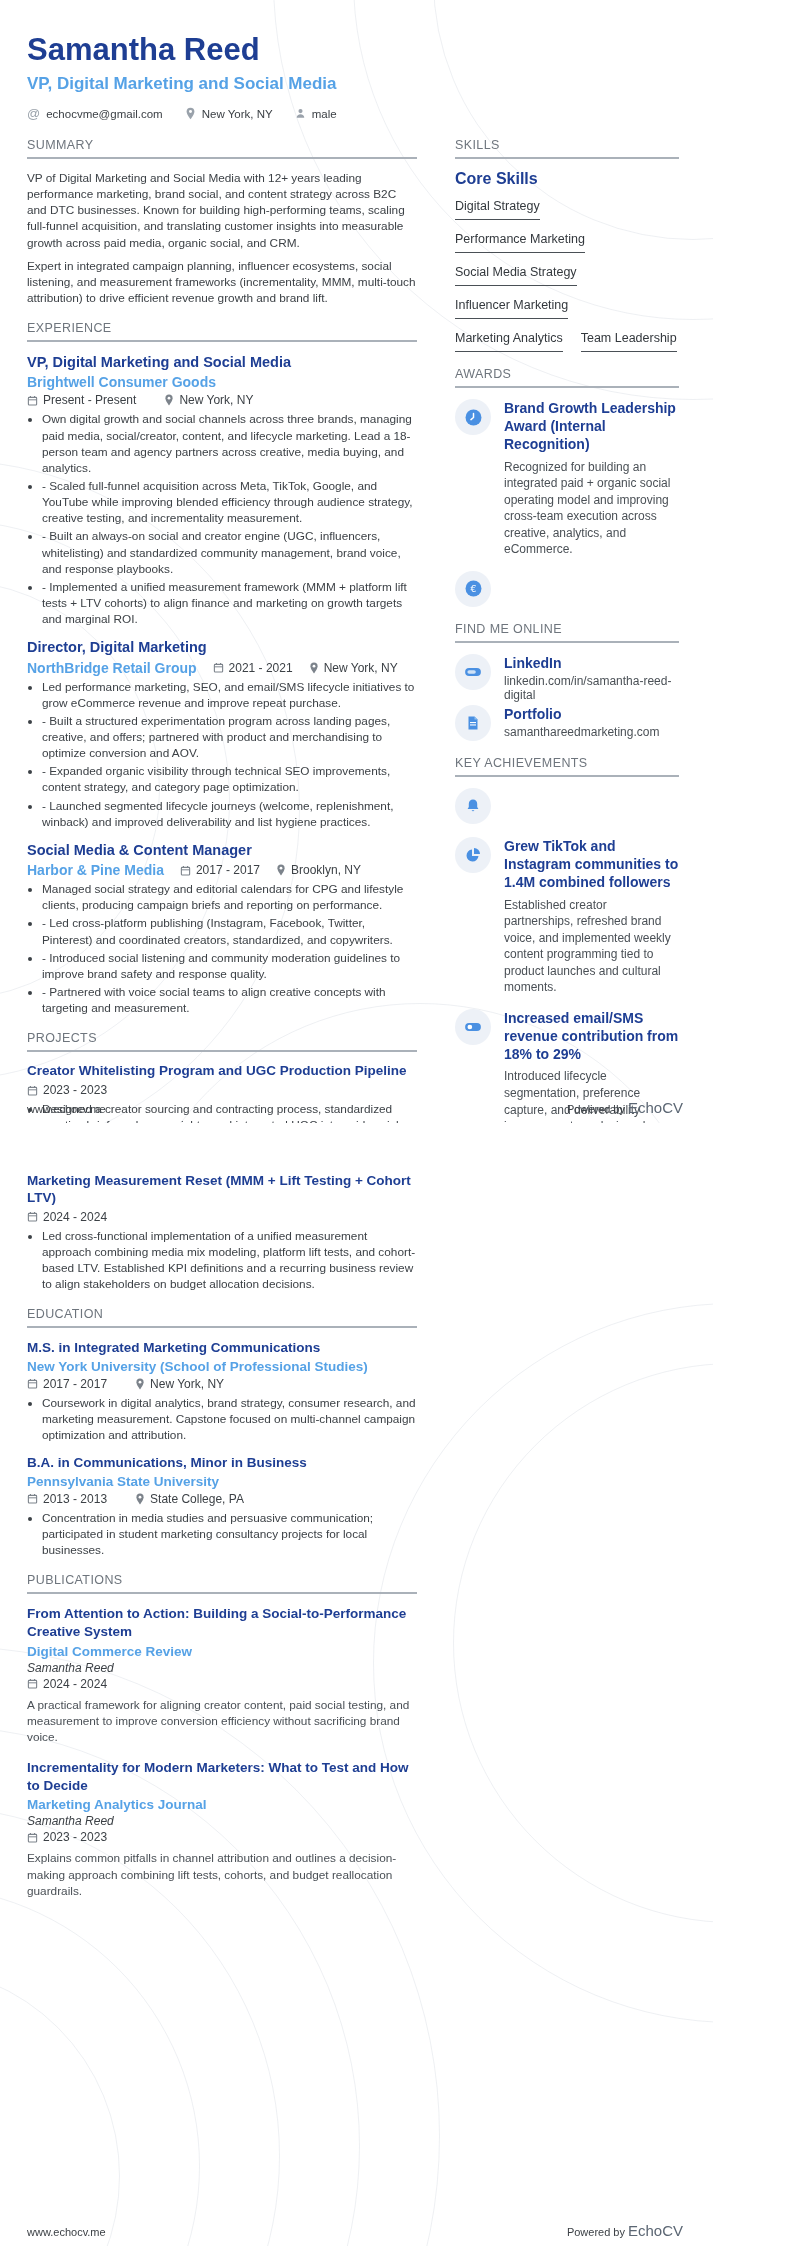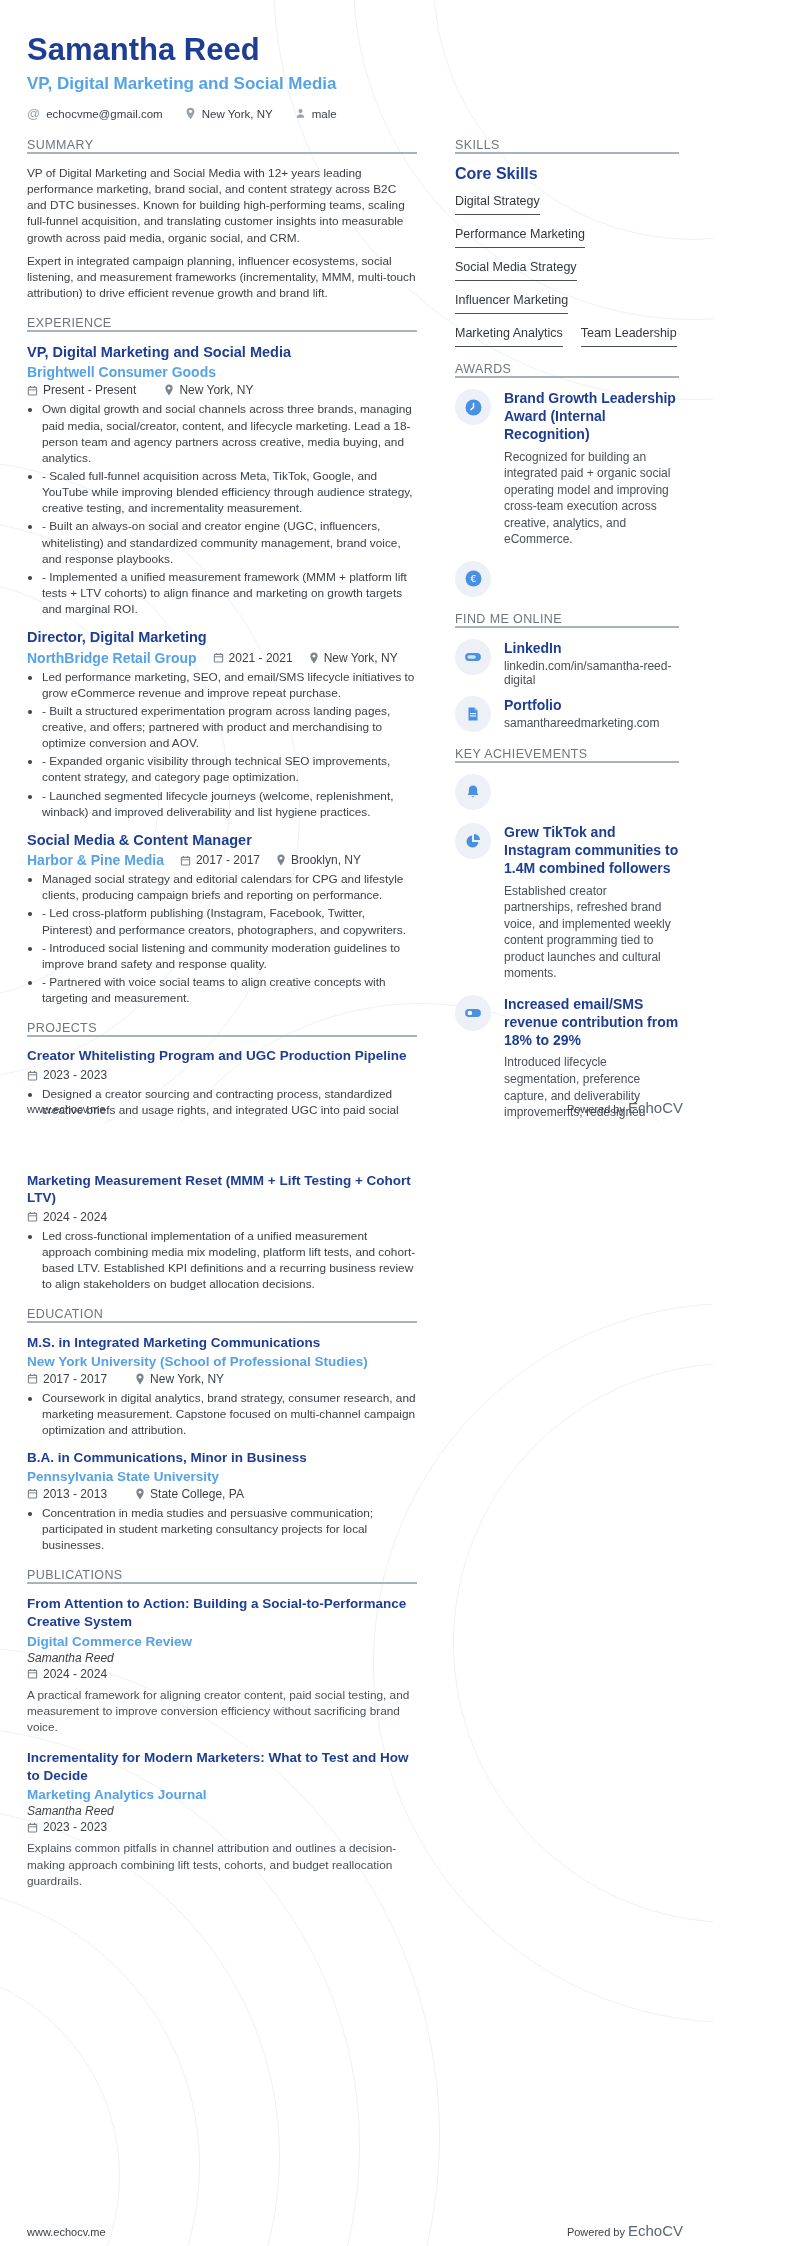--- a/index.html
+++ b/index.html
@@ -21,21 +21,21 @@
   .name { font-size: 31px; font-weight: 700; color: #1e3e93; margin: 2px 0 6px; }
   .subtitle { font-size: 17px; font-weight: 700; color: #56a2e6; margin: 0 0 13px; }
   .contact-row { display: flex; gap: 22px; align-items: center; font-size: 11.5px; color: #3c4146; margin-bottom: 18px; }
   .contact-item { display: flex; gap: 6px; align-items: center; }
   .at-glyph { color: #9aa2ab; font-size: 13px; line-height: 1; }
 
   
   .section { margin-bottom: 15px; }
   .section-heading {
     font-size: 12.5px; font-weight: 400; color: #6e757d; letter-spacing: 0.4px;
-    border-bottom: 2px solid #aab1b9; margin-bottom: 11px;
+    padding-bottom: 5px; border-bottom: 2px solid #aab1b9; margin-bottom: 11px;
   }
   .para { font-size: 11.8px; line-height: 1.37; margin: 0 0 7px; color: #3c4146; }
 
   
   .job { margin-bottom: 11px; }
   .job-title { font-size: 14.5px; font-weight: 700; color: #1e3e93; line-height: 1.25; margin-bottom: 3px; }
   .company { font-size: 14px; font-weight: 700; color: #56a2e6; }
   .company-row { display: flex; gap: 16px; align-items: center; flex-wrap: wrap; margin-bottom: 3px; }
   .meta-row { display: flex; gap: 28px; align-items: center; font-size: 12px; color: #3c4146; margin: 3px 0 4px; }
   .meta-item { display: flex; gap: 5px; align-items: center; }
@@ -201,21 +201,21 @@
               <span class="meta-item" style="font-size:12px;">
                 <svg width="10" height="12" viewBox="0 0 16 20">
                     <path d="M8 1a6 6 0 0 0-6 6c0 4.4 6 12 6 12s6-7.6 6-12a6 6 0 0 0-6-6z" fill="#7c838b"></path>
                     <circle cx="8" cy="7" r="2.3" fill="#fff"></circle>
                   </svg>
                 <span>Brooklyn, NY</span>
               </span>
             </div>
             <ul class="bullets">
               <li>Managed social strategy and editorial calendars for CPG and lifestyle clients, producing campaign briefs and reporting on performance.</li>
-              <li>- Led cross-platform publishing (Instagram, Facebook, Twitter, Pinterest) and performance creators, photographers, and copywriters.</li>
+              <li>- Led cross-platform publishing (Instagram, Facebook, Twitter, Pinterest) and coordinated creators, standardized, and copywriters.</li>
               <li>- Introduced social listening and community moderation guidelines to improve brand safety and response quality.</li>
               <li>- Partnered with voice social teams to align creative concepts with targeting and measurement.</li>
             </ul>
           </div>
         </section>
 
         <section class="section">
           <div class="section-heading">PROJECTS</div>
           <div class="job">
             <div class="job-title" style="font-size:13.5px;">Creator Whitelisting Program and UGC Production Pipeline</div>
@@ -271,21 +271,21 @@
               <svg width="17" height="17" viewBox="0 0 16 16">
                   <circle cx="8" cy="8" r="7.5" fill="#4a90e2"></circle>
                   <text x="8" y="11.3" text-anchor="middle" font-size="9" fill="#ffffff" font-family="DejaVu Sans, sans-serif">€</text>
                 </svg>
             </span>
           </div>
         </section>
 
         <section class="section">
           <div class="section-heading">FIND ME ONLINE</div>
-          <div class="icon-entry" style="margin-bottom:9px;justify-content:space-between;">
+          <div class="icon-entry" style="margin-bottom:3px;justify-content:space-between;">
             <span class="icon-circle">
               <svg width="18" height="18" viewBox="0 0 16 16">
                   <rect x="1" y="4.5" width="14" height="7" rx="3.5" fill="#4a90e2"></rect>
                   <rect x="3" y="6.4" width="7.5" height="3.2" rx="1.6" fill="#cfe2f7"></rect>
                 </svg>
             </span>
             <div class="entry-body">
               <div class="entry-title" style="margin-bottom:2px;">LinkedIn</div>
               <div class="entry-url">linkedin.com/in/samantha-reed-digital</div>
             </div>

